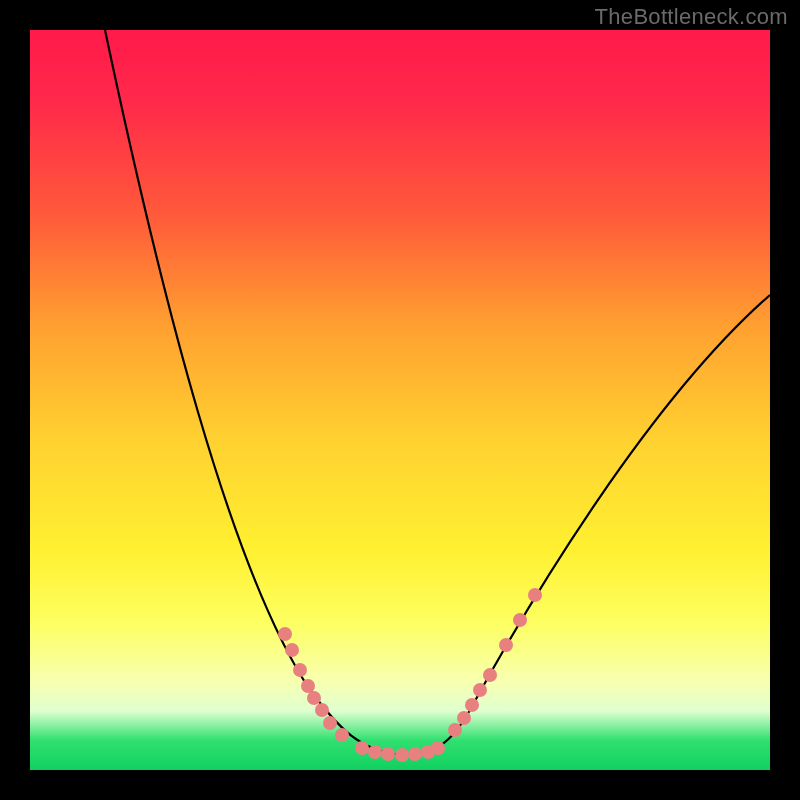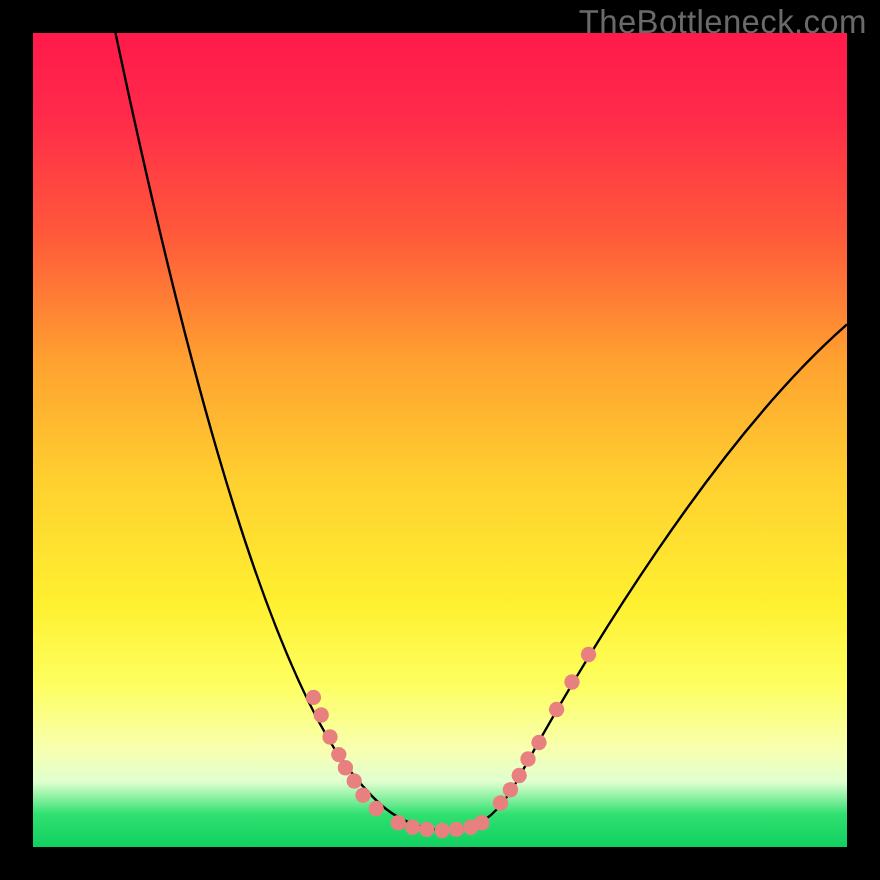--- a/index.html
+++ b/index.html
@@ -27,21 +27,21 @@
       #f8ffb0 88%,
       #e0ffd0 92%,
       #30e070 96%,
       #10d060 100%);
   }
   .watermark {
     position: absolute;
     top: 4px;
     right: 12px;
     font-family: Arial, Helvetica, sans-serif;
-    font-size: 30px;
+    font-size: 22px;
     color: #6a6a6a;
     font-weight: 500;
     letter-spacing: 0.3px;
   }
   svg.curve {
     position: absolute;
     left: 0; top: 0;
     width: 740px; height: 740px;
   }
   .dot {

